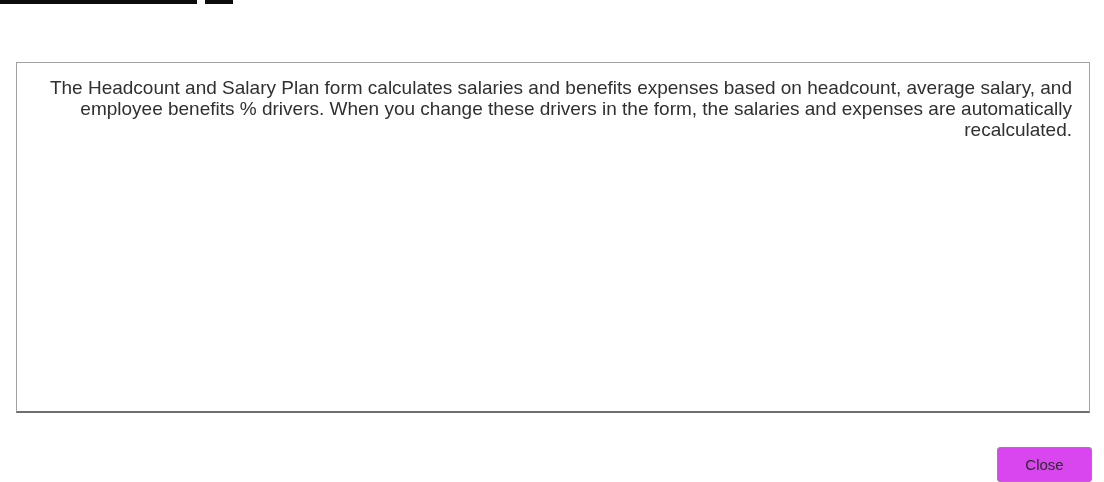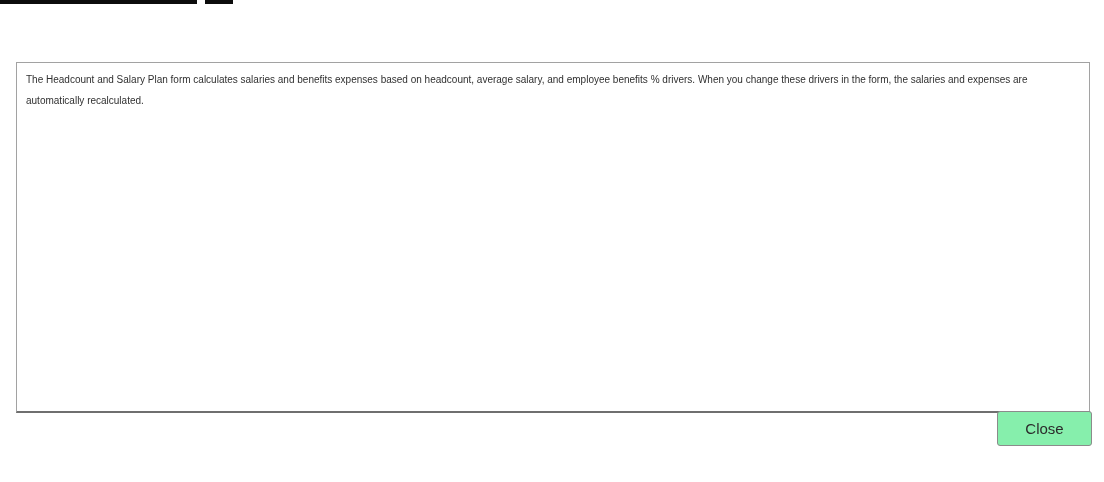--- a/index.html
+++ b/index.html
@@ -58,32 +58,33 @@
     top: 62px;
     width: 1074px;
     height: 351px;
     background: #ffffff;
     border: 1px solid #a2a2a2;
     border-bottom: 2px solid #6f6f6f;
     padding: 6px 9px;
     overflow: hidden;
   }
   .instructions-text {
-    margin: 0;
-    font-size: 10px;
+    margin: 8px;
+    font-size: 19px;
     line-height: 21px;
     color: #303030;
+    text-align: right;
   }
   .close-btn {
     position: absolute;
     left: 997px;
-    top: 411px;
+    top: 447px;
     width: 95px;
     height: 35px;
-    background: #86efac;
+    background: #d946ef;
     border: 1px solid #8b8b8b;
     border-radius: 3px;
     font-family: "Liberation Sans", sans-serif;
     font-size: 15px;
     color: #2b2b2b;
     padding: 0;
     cursor: pointer;
   }
 </style>
 </head>

